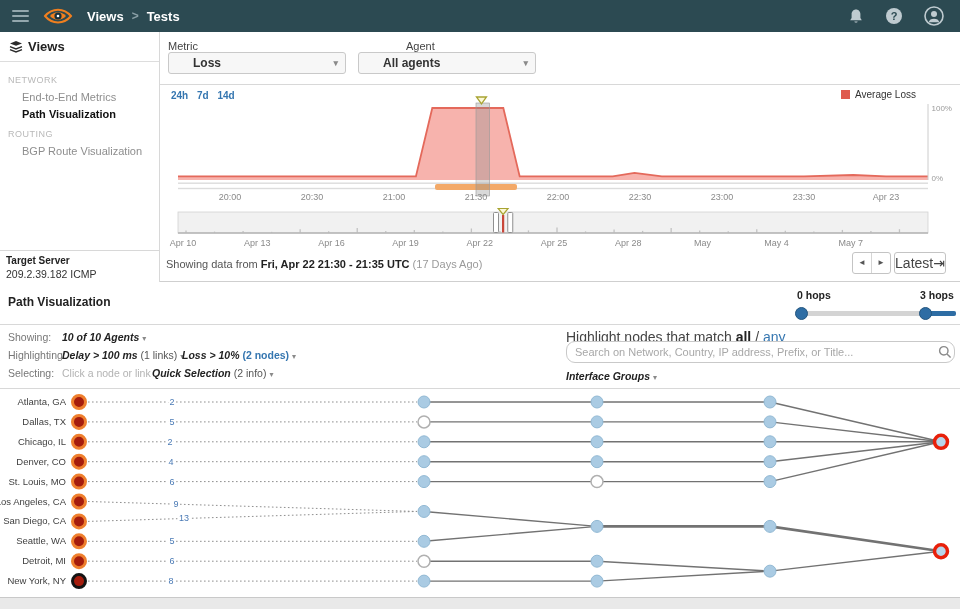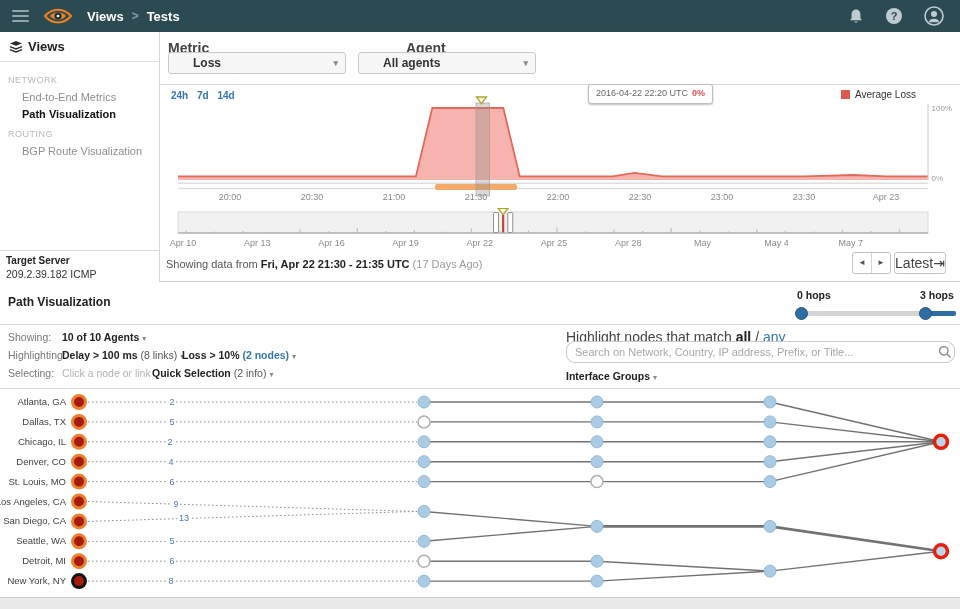--- a/index.html
+++ b/index.html
@@ -10,21 +10,21 @@
   .navbar{position:absolute;top:0;left:0;width:960px;height:32px;background:#2c4a52;
           display:flex;align-items:center;box-sizing:border-box;padding:0 12px;}
   .burger{width:17px;cursor:pointer;margin-right:14px;}
   .burger span{display:block;width:17px;height:2px;background:#93a7ad;margin:3px 0;border-radius:1px;}
   .crumb{color:#fff;font-weight:bold;font-size:13px;}
   .crumb-sep{color:#8ba0a7;margin:0 8px;font-weight:bold;font-size:12px;}
   .nav-right{margin-left:auto;display:flex;align-items:center;gap:21px;padding-right:4px;}
   
   .panel{position:absolute;background:#fff;box-sizing:border-box;}
   .divider{position:absolute;height:1px;background:#d8d8d8;}
-  .flabel{position:absolute;font-size:14px;color:#444;font-weight:bold;}
+  .flabel{position:absolute;font-size:11px;color:#444;}
   .dd{position:absolute;height:22px;background:#f7f7f7;border:1px solid #c9c9c9;border-radius:3px;
       font-size:12px;font-weight:bold;color:#333;line-height:20px;padding:0 24px;box-sizing:border-box;cursor:pointer;}
   .dd .caret{position:absolute;right:7px;top:0;color:#8a8a8a;font-size:9px;}
   .ranges{position:absolute;font-size:10px;font-weight:bold;color:#3576b0;}
   .ranges span{margin-right:6px;cursor:pointer;}
   .tip{position:absolute;height:18px;line-height:17px;background:#fff;border:1px solid #bfbfbf;border-radius:3px;
        box-shadow:0 1px 2px rgba(0,0,0,.25);font-size:9px;color:#666;padding:0 7px;white-space:nowrap;}
   .tip b{color:#d9534f;margin-left:4px;}
   .legend{position:absolute;font-size:10px;color:#333;display:flex;align-items:center;}
   .legend i{display:inline-block;width:9px;height:9px;background:#df5a4e;margin-right:5px;}
@@ -36,21 +36,21 @@
   .btngroup div+div{border-left:1px solid #d5d5d5;}
   .btn{position:absolute;height:22px;background:#fff;border:1px solid #c4c4c4;border-radius:3px;
        font-size:14px;color:#444;text-align:center;line-height:20px;box-sizing:border-box;cursor:pointer;}
   .sec-title{position:absolute;font-size:12px;font-weight:bold;color:#222;}
   .hoplabel{position:absolute;font-size:10.5px;font-weight:bold;color:#222;}
   .track{position:absolute;height:5px;background:#d4d4d4;border-radius:2px;}
   .trackfill{position:absolute;height:5px;background:#2e6da4;border-radius:2px;}
   .shandle{position:absolute;width:13px;height:13px;border-radius:50%;background:#2e6da4;border:1px solid #24567f;box-sizing:border-box;cursor:pointer;}
   .rowlab{position:absolute;font-size:10.5px;color:#777;}
   .rowval{position:absolute;font-size:10.5px;color:#333;cursor:pointer;}
-  .rowval b{color:#222;}
+  .rowval b{color:#222;font-style:italic;}
   .rowval .note{color:#555;font-weight:normal;}
   .rowval .bluenote{color:#3576b0;font-weight:bold;}
   .rowval .caret{color:#8a8a8a;font-size:8px;margin-left:3px;}
   .hint{position:absolute;font-size:10.5px;color:#b3b3b3;}
   .matchlab{position:absolute;font-size:14px;color:#444;}
   .matchlab b{color:#222;}
   .matchlab .any{color:#3576b0;cursor:pointer;}
   .searchbox{position:absolute;height:22px;box-sizing:border-box;border:1px solid #c9c9c9;border-radius:3px;
              background:#fff;font-size:11px;color:#444;padding:0 26px 0 8px;font-family:"Liberation Sans",sans-serif;}
   .searchbox::placeholder{color:#a8a8a8;}
@@ -133,23 +133,20 @@
     <span class="caret">▾</span>
   </div>
   <div class="divider" style="left:160px;top:84px;width:800px;"></div>
 
   <div class="ranges" style="left:171px;top:90px;">
     <span>24h</span>
     <span>7d</span>
     <span>14d</span>
   </div>
 
-  <div class="tip" style="left:588px;top:84px;">
-    <span>2016-04-22 22:20 UTC</span><b>0%</b>
-  </div>
 
   <div class="legend" style="left:841px;top:89px;">
     <i></i>
     <span>Average Loss</span>
   </div>
 
   <svg id="mainsvg" class="abs" style="left:160px;top:84px;" width="800" height="126">
       <rect x="18" y="98.5" width="750" height="1.4" fill="#dcdcdc"></rect>
       <rect x="18" y="103.8" width="750" height="1.4" fill="#dcdcdc"></rect>
       <rect x="275" y="100.1" width="82" height="6" rx="2" fill="#f3a968"></rect>
@@ -241,21 +238,21 @@
   <div class="divider" style="left:0;top:324px;width:960px;"></div>
 
   <div class="rowlab" style="left:8px;top:331px;">Showing:</div>
   <div class="rowval" style="left:62px;top:331px;">
     <b>10 of 10 Agents</b><span class="caret">▾</span>
   </div>
 
   <div class="rowlab" style="left:8px;top:349px;">Highlighting:</div>
   <div class="rowval" style="left:62px;top:349px;">
     <b>Delay &gt; 100 ms</b>
-    <span class="note">(8 links)</span><span class="caret">▾</span>
+    <span class="note">(1 links)</span><span class="caret">▾</span>
   </div>
   <div class="rowval" style="left:182px;top:349px;">
     <b>Loss &gt; 10%</b>
     <span class="bluenote">(2 nodes)</span><span class="caret">▾</span>
   </div>
 
   <div class="rowlab" style="left:8px;top:367px;">Selecting:</div>
   <div class="hint" style="left:62px;top:367px;">Click a node or link</div>
   <div class="rowval" style="left:152px;top:367px;">
     <b>Quick Selection</b>

